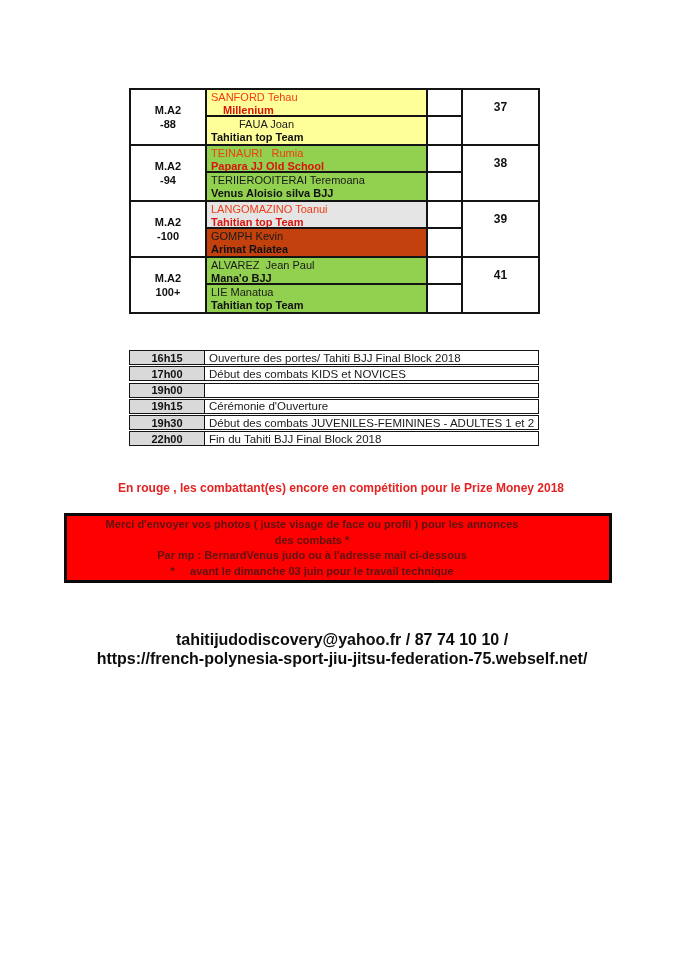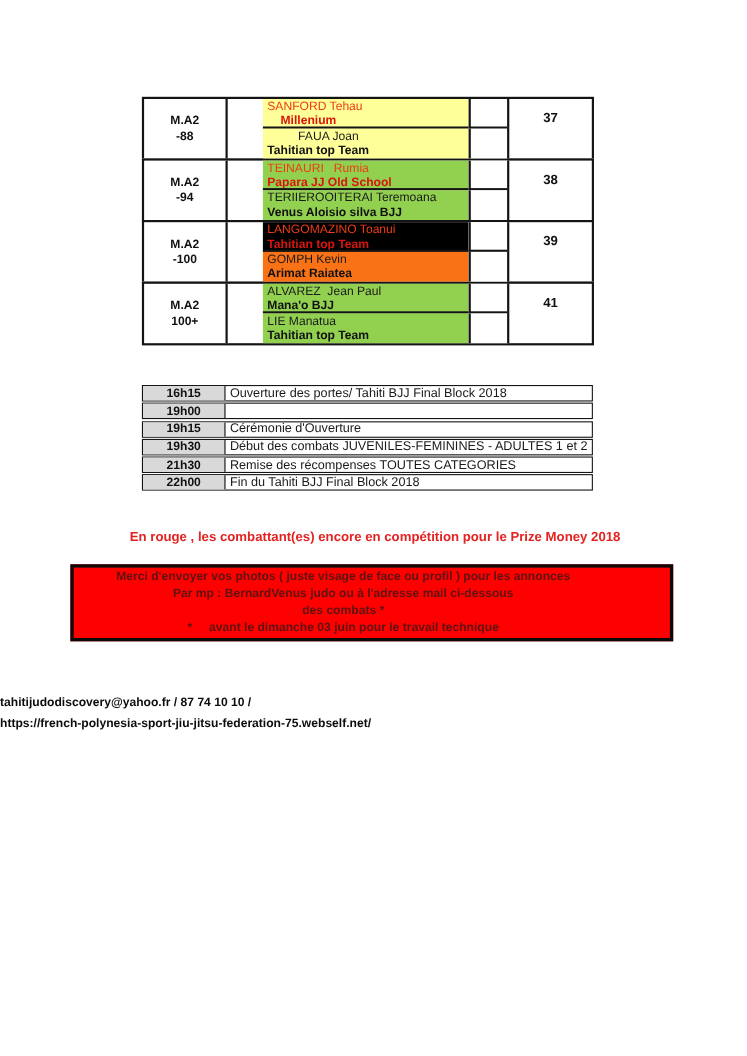--- a/index.html
+++ b/index.html
@@ -25,21 +25,20 @@
     border-right:2px solid #141414;
     display:flex;flex-direction:column;justify-content:center;align-items:center;
     font-weight:bold;font-size:11px;line-height:14px;color:#111;
   }
   .fcell{
     grid-column:2;
     padding:1px 2px 0 4px;
     font-size:11px;line-height:13px;
     overflow:hidden;white-space:nowrap;
     box-sizing:border-box;
-    margin-left:32px;
   }
   .fcell.r1{grid-row:1;border-bottom:2px solid #141414;}
   .fcell.r2{grid-row:2;}
   .fcell .team{font-weight:bold;}
   .ncell{
     grid-column:3;background:#fff;border-left:2px solid #141414;box-sizing:border-box;
   }
   .ncell.r1{grid-row:1;border-bottom:2px solid #141414;}
   .ncell.r2{grid-row:2;}
   .match{
@@ -78,22 +77,22 @@
     position:absolute;left:64px;top:513px;width:548px;height:70px;
     border:3px solid #0a0a0a;box-sizing:border-box;
     display:flex;flex-direction:column;justify-content:center;
     padding:1px 58px 1px 6px;
   }
   .pline{
     text-align:center;font-weight:bold;font-size:11px;line-height:15.5px;white-space:nowrap;
   }
   
   #footer{
-    position:absolute;left:0;top:630px;width:656px;text-align:left;
-    font-weight:bold;font-size:11px;line-height:19px;color:#0d0d0d;
+    position:absolute;left:14px;top:630px;width:656px;text-align:center;
+    font-weight:bold;font-size:16px;line-height:19px;color:#0d0d0d;
   }
 </style>
 </head>
 <body>
 
 <div id="bracket">
     <div class="block">
       <div class="cat">
         <div>M.A2</div>
         <div>-88</div>
@@ -125,26 +124,26 @@
         <div class="team" style="color: rgb(17, 17, 17);">Venus Aloisio silva BJJ</div>
       </div>
       <div class="ncell r2" style="grid-row: 2;"></div>
       <div class="match">38</div>
     </div>
     <div class="block">
       <div class="cat">
         <div>M.A2</div>
         <div>-100</div>
       </div>
-      <div class="fcell r1" style="background: #000000;">
+      <div class="fcell r1" style="background: #e5e5e5;">
         <div class="name" style="color: rgb(238, 60, 20);">LANGOMAZINO Toanui</div>
         <div class="team" style="color: rgb(217, 21, 13);">Tahitian top Team</div>
       </div>
       <div class="ncell r1" style="grid-row: 1;"></div>
-      <div class="fcell r2" style="background: #f97316;">
+      <div class="fcell r2" style="background: #c2410c;">
         <div class="name" style="color: rgb(26, 26, 26);">GOMPH Kevin</div>
         <div class="team" style="color: rgb(17, 17, 17);">Arimat Raiatea</div>
       </div>
       <div class="ncell r2" style="grid-row: 2;"></div>
       <div class="match">39</div>
     </div>
     <div class="block">
       <div class="cat">
         <div>M.A2</div>
         <div>100+</div>
@@ -162,45 +161,45 @@
       <div class="match">41</div>
     </div>
   </div>
 
 <div id="schedule">
     <div class="srow">
       <div class="stime">16h15</div>
       <div class="sevent">Ouverture des portes/ Tahiti BJJ Final Block 2018</div>
     </div>
     <div class="srow">
+      <div class="stime">17h00</div>
+      <div class="sevent">Début des combats KIDS et NOVICES</div>
+    </div>
+    <div class="srow">
       <div class="stime">19h00</div>
     </div>
     <div class="srow">
       <div class="stime">19h15</div>
       <div class="sevent">Cérémonie d'Ouverture</div>
     </div>
     <div class="srow">
       <div class="stime">19h30</div>
       <div class="sevent">Début des combats JUVENILES-FEMININES - ADULTES 1 et 2</div>
     </div>
     <div class="srow">
-      <div class="stime">21h30</div>
-      <div class="sevent">Remise des récompenses TOUTES CATEGORIES</div>
-    </div>
-    <div class="srow">
       <div class="stime">22h00</div>
       <div class="sevent">Fin du Tahiti BJJ Final Block 2018</div>
     </div>
   </div>
 
 <div id="prize-line" style="color: rgb(227, 34, 34); padding-left: 16px;">En rouge , les combattant(es) encore en compétition pour le Prize Money 2018</div>
 
 <div id="photo-box" style="background: rgb(254, 0, 0);">
     <div class="pline" style="color: rgb(95, 18, 18);">Merci d'envoyer vos photos ( juste visage de face ou profil ) pour les annonces</div>
+    <div class="pline" style="color: rgb(95, 18, 18);">des combats *</div>
     <div class="pline" style="color: rgb(95, 18, 18);">Par mp : BernardVenus judo ou à l'adresse mail ci-dessous</div>
-    <div class="pline" style="color: rgb(95, 18, 18);">des combats *</div>
     <div class="pline" style="color: rgb(95, 18, 18);">*&nbsp;&nbsp;&nbsp;&nbsp; avant le dimanche 03 juin pour le travail technique</div>
   </div>
 
 <div id="footer">
   <div>tahitijudodiscovery@yahoo.fr / 87 74 10 10 /</div>
   <div>https://french-polynesia-sport-jiu-jitsu-federation-75.webself.net/</div>
 </div>
 
 </body></html>

